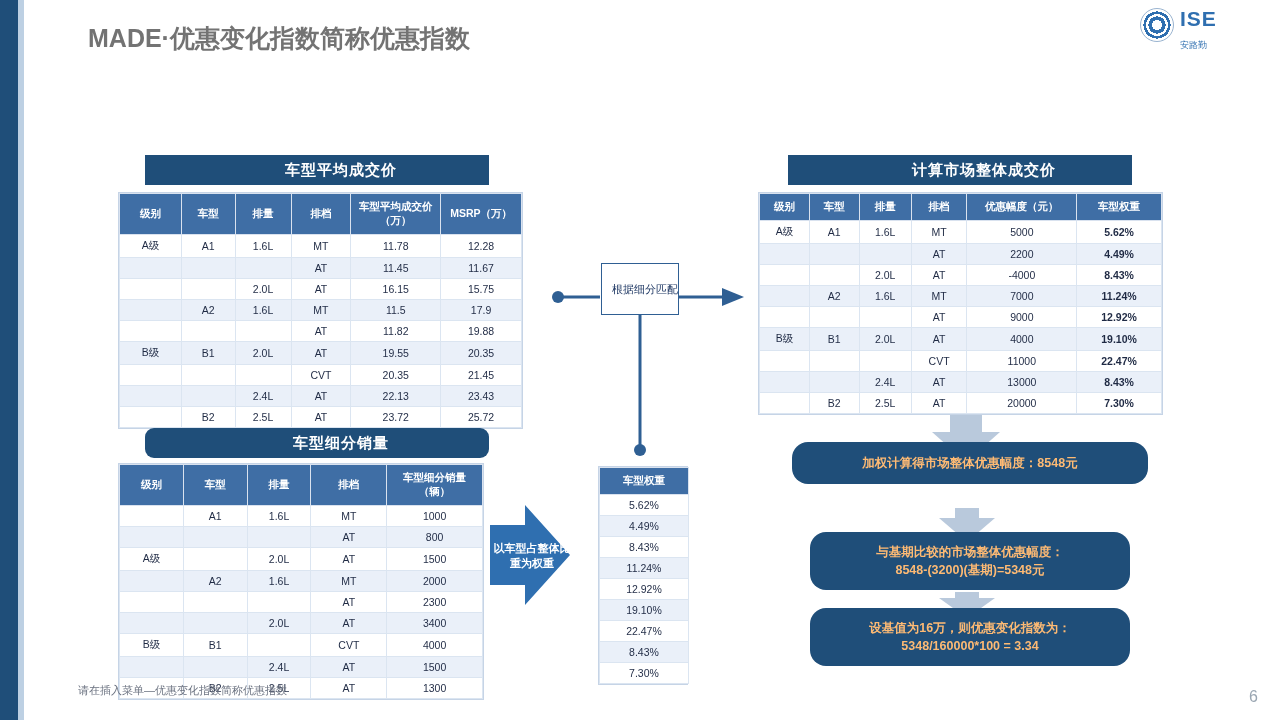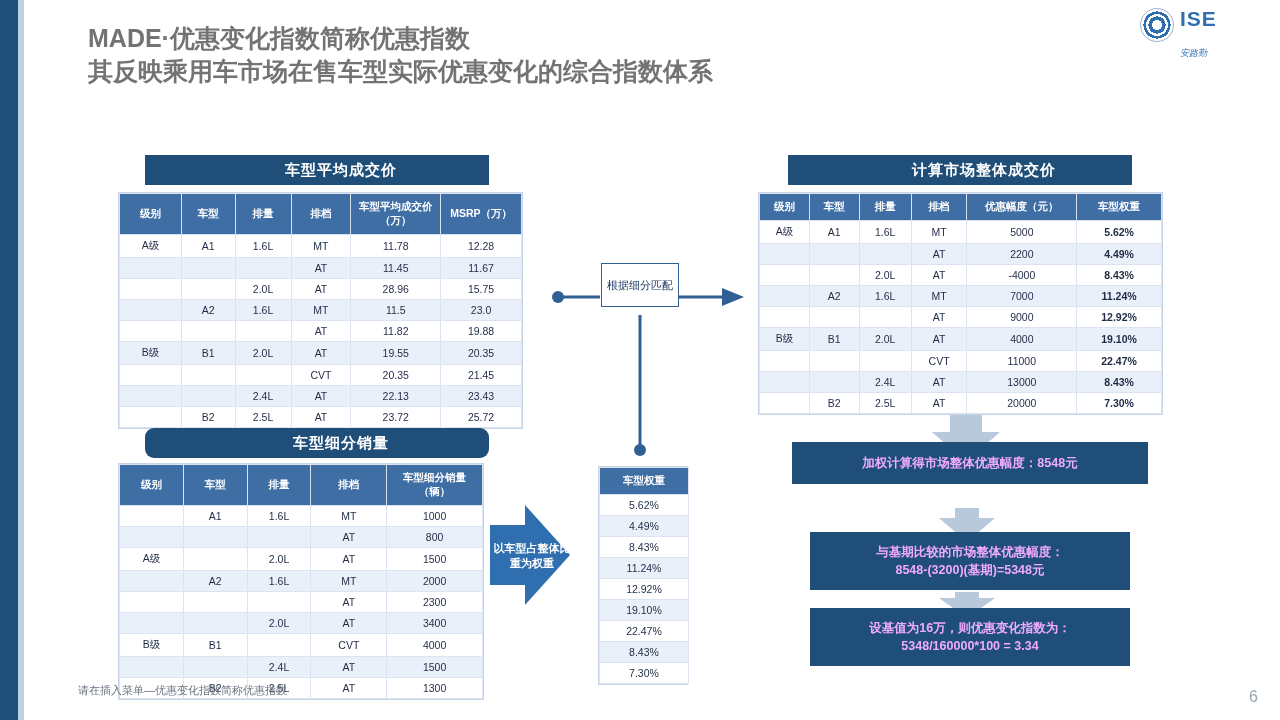--- a/index.html
+++ b/index.html
@@ -14,21 +14,21 @@
   .edge-left { position:absolute; left:0; top:0; width:18px; height:720px; background:#1f4e79; }
   .edge-left-light { position:absolute; left:18px; top:0; width:6px; height:720px; background:#bdd0e3; }
 
   
   .logo { position:absolute; right:20px; top:8px; width:120px; height:40px; display:flex; align-items:flex-start; gap:6px; }
   .logo .mark { width:34px; height:34px; border-radius:50%; background:
       radial-gradient(circle at 50% 50%, #ffffff 0 22%, #2f6fb0 22% 38%, #ffffff 38% 48%, #2f6fb0 48% 60%, #ffffff 60% 100%);
       border:1px solid #9ab4d0; }
   .logo .txt { display:flex; flex-direction:column; line-height:1; }
   .logo .txt .t1 { font-size:21px; font-weight:bold; color:#2f6fb0; letter-spacing:1px; }
-  .logo .txt .t2 { font-size:9px; color:#2f6fb0; margin-top:20px;font-style:italic; }
+  .logo .txt .t2 { font-size:9px; color:#2f6fb0; margin-top:12px; }
 
   
   .title { position:absolute; left:88px; top:22px; font-size:25px; font-weight:bold; color:#737373; line-height:1.32; }
 
   
   .ribbon { position:absolute; background:#1f4e79; color:#fff; font-size:15px; font-weight:bold;
             display:flex; align-items:center; justify-content:center; letter-spacing:1px;padding-left:48px; }
   .ribbon::before { content:""; position:absolute; left:-0px; top:0; width:0; height:0; }
 
   table { border-collapse:collapse; font-size:10.5px; }
@@ -38,22 +38,22 @@
   tr.alt td { background:#eaf0f9; }
 
   .panel-1 { left:118px; top:192px; width:405px; }
   .panel-2 { left:758px; top:192px; width:405px; }
   .panel-3 { left:118px; top:463px; width:366px; }
   .panel-4 { left:598px; top:466px; width:90px; }
 
   .arrow-box { position:absolute; border:1px solid #2f5f93; background:#fff; color:#1f3864;
                font-size:11px; display:flex; align-items:center; justify-content:center; text-align:center; line-height:1.3; }
 
-  .cbox { position:absolute; background:#1f4e79; color:#f0abfc; font-size:12.5px; font-weight:bold;
-          display:flex; align-items:center; justify-content:center; text-align:center; line-height:1.45; padding:6px 10px; }
+  .cbox { position:absolute; background:#1f4e79; color:#fdba74; font-size:12.5px; font-weight:bold;
+          display:flex; align-items:center; justify-content:center; text-align:center; line-height:1.45; padding:6px 10px;border-radius:16px; }
 
   .footer { position:absolute; left:78px; bottom:22px; font-size:11px; color:#6b7280; }
   .pagenum { position:absolute; right:22px; bottom:14px; font-size:16px; color:#9aa6b2; }
 
   svg.conn { position:absolute; left:0; top:0; width:1280px; height:720px; pointer-events:none; }
   .wt-col { font-weight:bold; }
 </style>
 </head>
 <body>
 
@@ -63,21 +63,20 @@
 <div class="logo">
   <div class="mark"></div>
   <div class="txt">
     <span class="t1">ISE</span>
     <span class="t2">安路勤</span>
   </div>
 </div>
 
 <div class="title">
   <div>MADE·优惠变化指数简称优惠指数</div>
-  <div>其反映乘用车市场在售车型实际优惠变化的综合指数体系</div>
 </div>
 
 <svg class="conn">
 
   <line x1="560" y1="297" x2="600" y2="297" stroke="#2f5f93" stroke-width="3"></line>
   <circle cx="558" cy="297" r="6" fill="#2f5f93"></circle>
 
   <line x1="678" y1="297" x2="722" y2="297" stroke="#2f5f93" stroke-width="3"></line>
   <polygon points="722,288 744,297 722,306" fill="#2f5f93"></polygon>
 
@@ -122,30 +121,30 @@
           <td></td>
           <td>AT</td>
           <td>11.45</td>
           <td>11.67</td>
         </tr>
         <tr>
           <td></td>
           <td></td>
           <td>2.0L</td>
           <td>AT</td>
-          <td>28.96</td>
+          <td>16.15</td>
           <td>15.75</td>
         </tr>
         <tr class="alt">
           <td></td>
           <td>A2</td>
           <td>1.6L</td>
           <td>MT</td>
           <td>11.5</td>
-          <td>23.0</td>
+          <td>17.9</td>
         </tr>
         <tr>
           <td></td>
           <td></td>
           <td></td>
           <td>AT</td>
           <td>11.82</td>
           <td>19.88</td>
         </tr>
         <tr class="alt">
@@ -392,21 +391,21 @@
         <tr class="alt">
           <td>8.43%</td>
         </tr>
         <tr>
           <td>7.30%</td>
         </tr>
       </tbody>
   </table>
 </div>
 
-<div class="arrow-box" style="left:601px; top:263px; width:78px; height:44px;">
+<div class="arrow-box" style="left:601px; top:263px; width:78px; height:52px;justify-content:flex-end;">
   <span>根据细分匹配</span>
 </div>
 
 <div style="position:absolute; left:492px; top:532px; width:80px; height:48px; display:flex; align-items:center; justify-content:center; text-align:center; font-size:11px; color:#fff; font-weight:bold; line-height:1.35;">以车型占整体比重为权重</div>
 
 <div class="cbox" style="left:792px; top:442px; width:356px; height:42px;">
   <span>加权计算得市场整体优惠幅度：8548元</span>
 </div>
 <div class="cbox" style="left:810px; top:532px; width:320px; height:58px; white-space:pre-line;">
   <span>与基期比较的市场整体优惠幅度：

